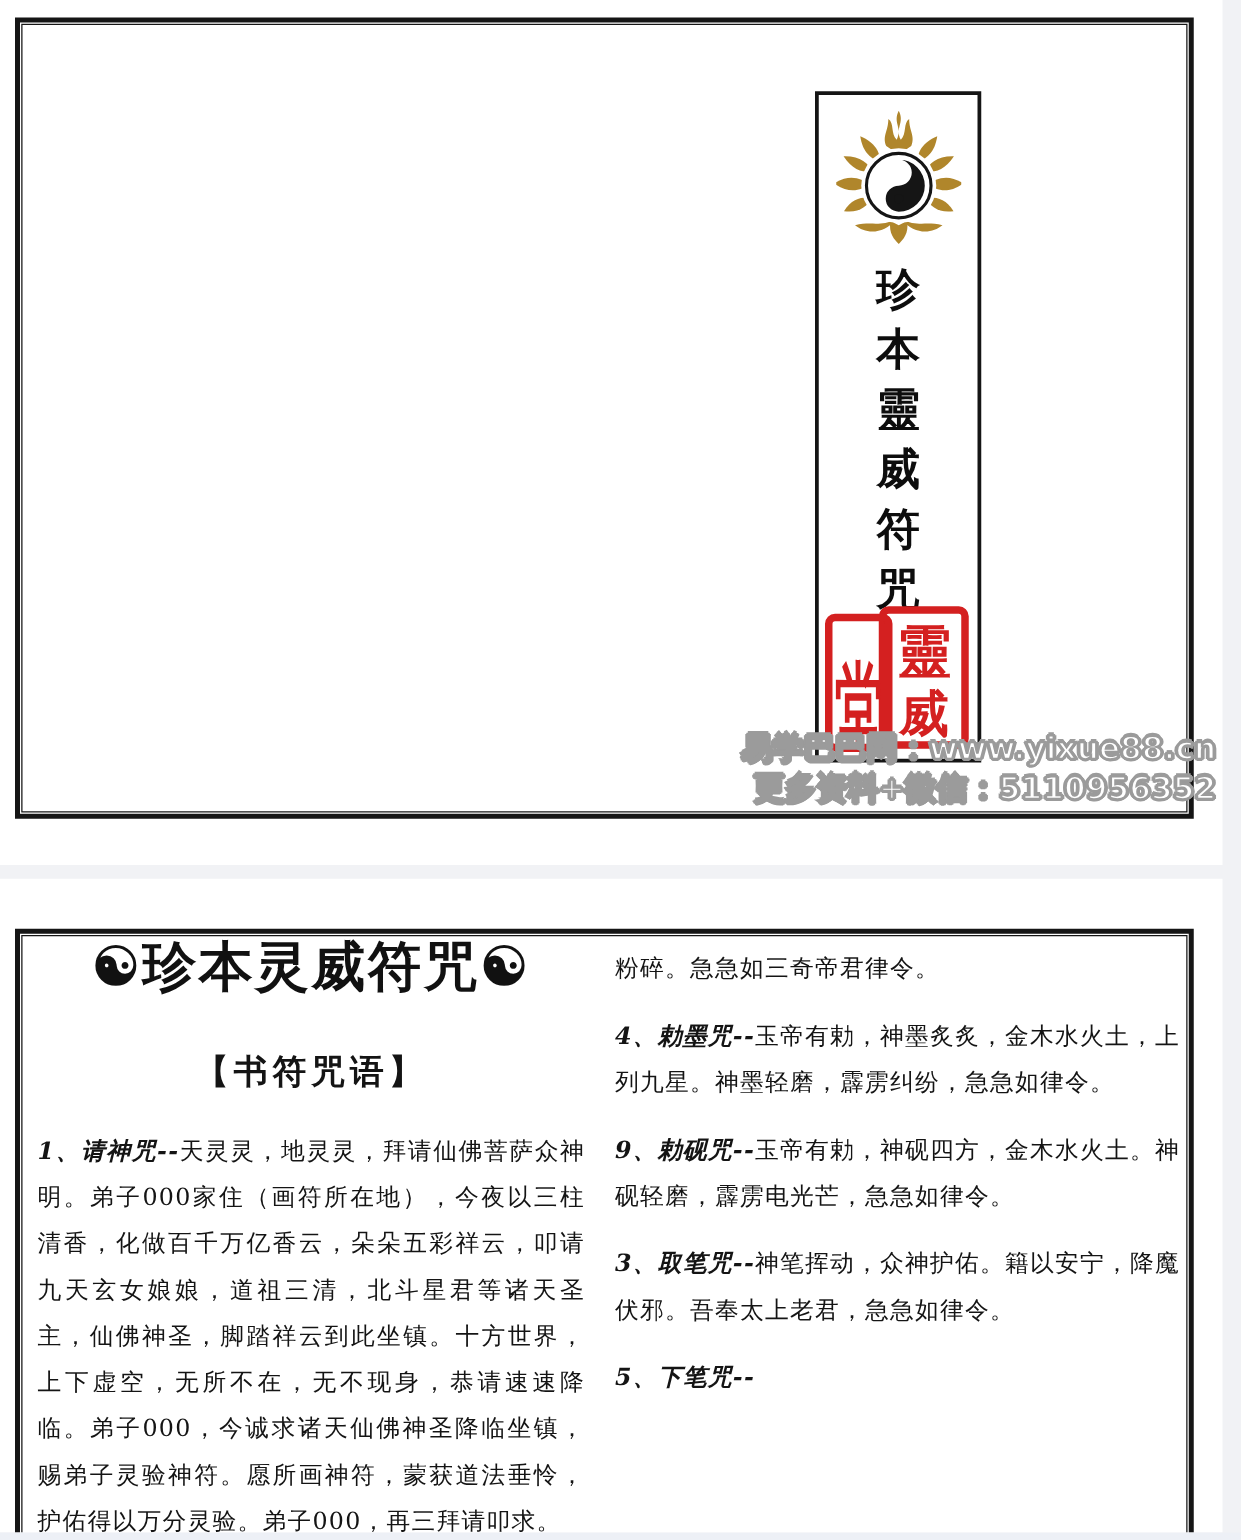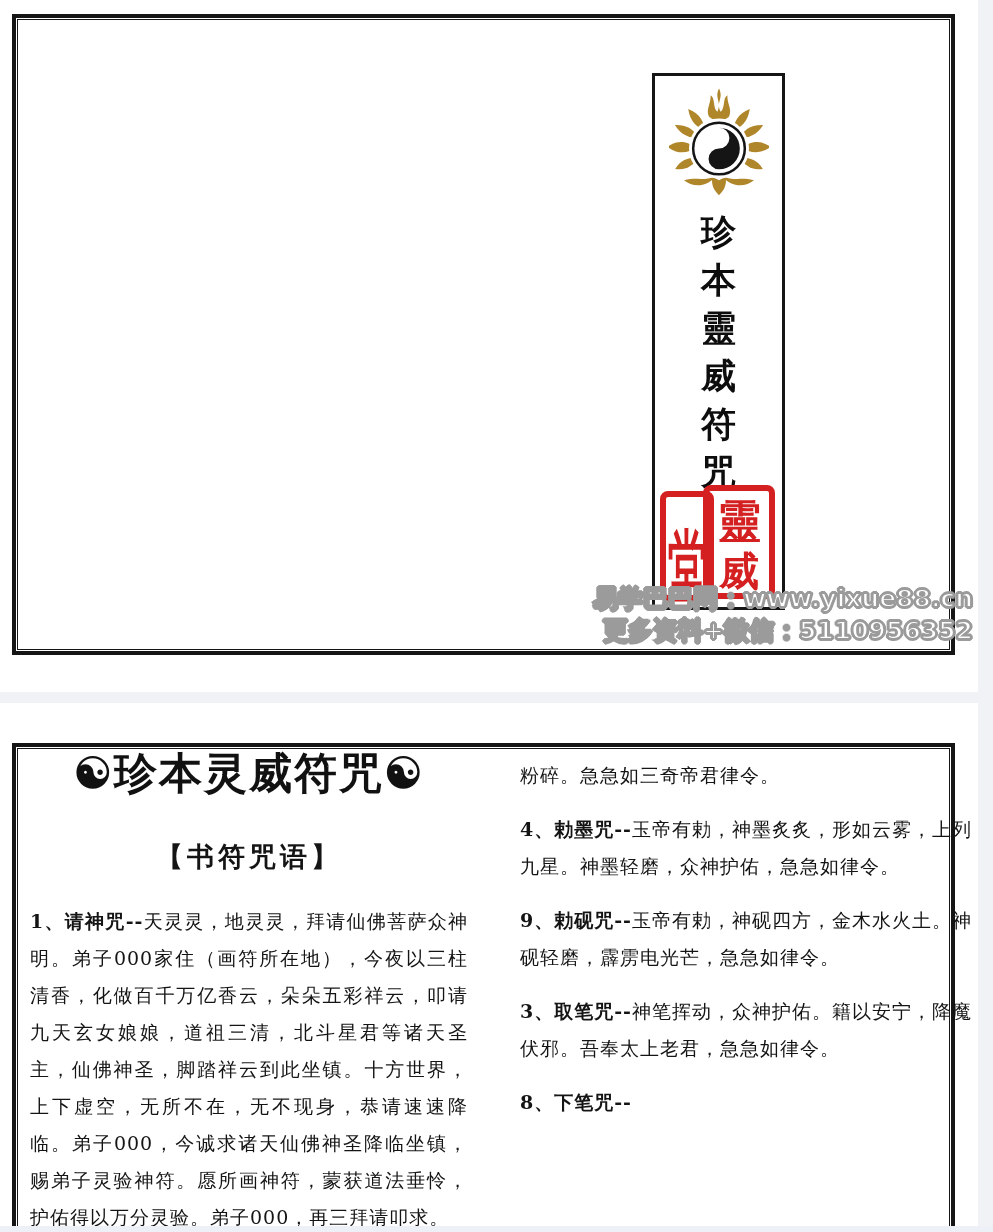--- a/index.html
+++ b/index.html
@@ -29,23 +29,23 @@
                          1px 1px 0 #9b9b9b,-1px -1px 0 #9b9b9b,1px -1px 0 #9b9b9b,-1px 1px 0 #9b9b9b;}
 
   
   #p2title{position:absolute;left:30px;top:42px;width:438px;text-align:center;
            font-size:43px;font-weight:bold;letter-spacing:2px;z-index:2;color:#111;}
   #p2subtitle{position:absolute;left:30px;top:136px;width:438px;text-align:center;
               font-size:27px;font-weight:600;letter-spacing:4px;z-index:2;}
   .col{position:absolute;font-size:19px;line-height:37px;text-align:justify;
        text-justify:inter-character;letter-spacing:1px;z-index:2;}
   #colL{left:30px;top:200px;width:438px;}
-  #colR{left:492px;top:54px;width:452px;margin-left:28px;}
+  #colR{left:492px;top:54px;width:452px;}
   .col p{margin:0 0 17px 0;}
-  .spell-label{font-weight:bold;}
+  .spell-label{font-weight:bold;font-style:italic;}
   #bottomband{position:absolute;left:0;top:1226px;width:993px;height:6px;background:#edf0f6;z-index:7;}
 </style>
 </head>
 <body>
 
 <div id="canvas">
 
   <div class="page" id="page1">
     <div class="frame" id="frame1">
       <div class="frame-inner"></div>
@@ -124,28 +124,28 @@
         <span class="spell-label">1、请神咒--</span><span>天灵灵，地灵灵，拜请仙佛菩萨众神明。弟子000家住（画符所在地），今夜以三柱清香，化做百千万亿香云，朵朵五彩祥云，叩请九天玄女娘娘，道祖三清，北斗星君等诸天圣主，仙佛神圣，脚踏祥云到此坐镇。十方世界，上下虚空，无所不在，无不现身，恭请速速降临。弟子000，今诚求诸天仙佛神圣降临坐镇，赐弟子灵验神符。愿所画神符，蒙获道法垂怜，护佑得以万分灵验。弟子000，再三拜请叩求。</span>
       </p>
 
     </div>
 
     <div class="col" id="colR">
       <p>
         <span class="spell-label"></span><span>粉碎。急急如三奇帝君律令。</span>
       </p>
       <p>
-        <span class="spell-label">4、勅墨咒--</span><span>玉帝有勅，神墨炙炙，形如云雾，上列九星。神墨轻磨，众神护佑，急急如律令。</span>
+        <span class="spell-label">4、勅墨咒--</span><span>玉帝有勅，神墨炙炙，金木水火土，上列九星。神墨轻磨，霹雳纠纷，急急如律令。</span>
       </p>
       <p>
         <span class="spell-label">9、勅砚咒--</span><span>玉帝有勅，神砚四方，金木水火土。神砚轻磨，霹雳电光芒，急急如律令。</span>
       </p>
       <p>
         <span class="spell-label">3、取笔咒--</span><span>神笔挥动，众神护佑。籍以安宁，降魔伏邪。吾奉太上老君，急急如律令。</span>
       </p>
       <p>
-        <span class="spell-label">8、下笔咒--</span><span></span>
+        <span class="spell-label">5、下笔咒--</span><span></span>
       </p>
     </div>
   </div>
 
   <div id="bottomband"></div>
 </div>
 
 </body></html>

